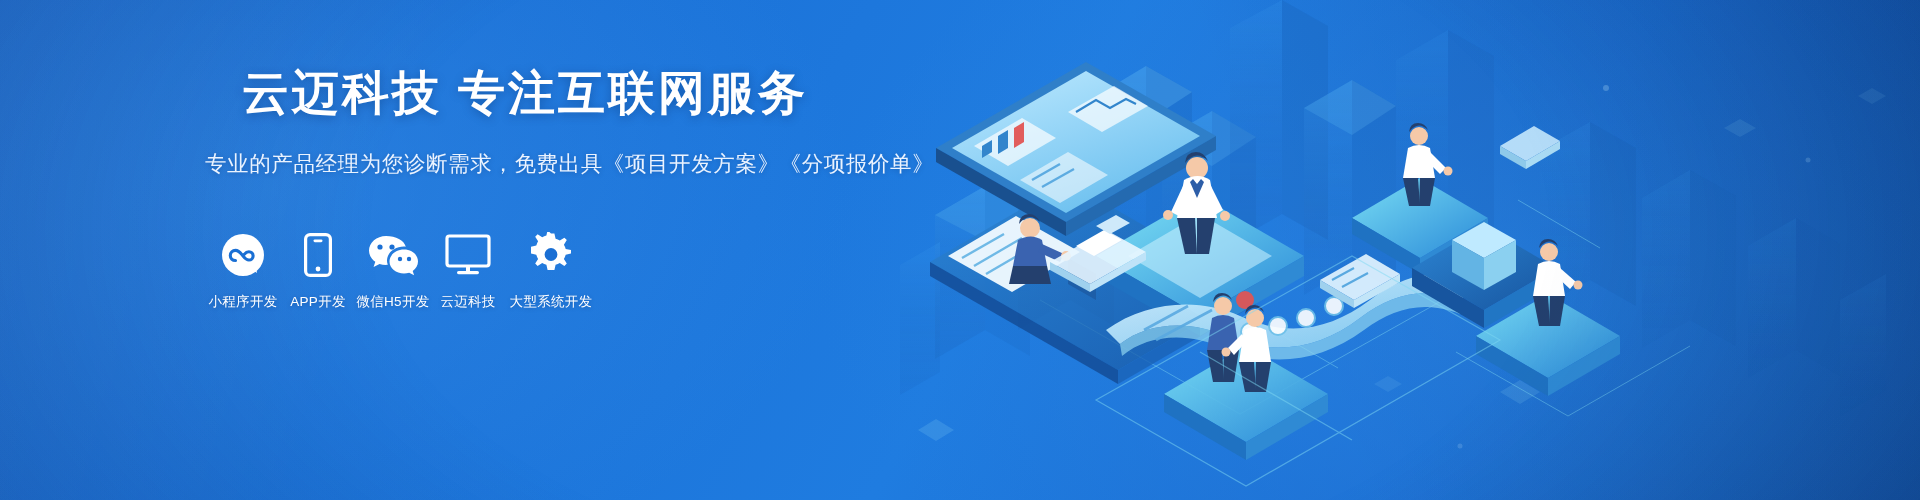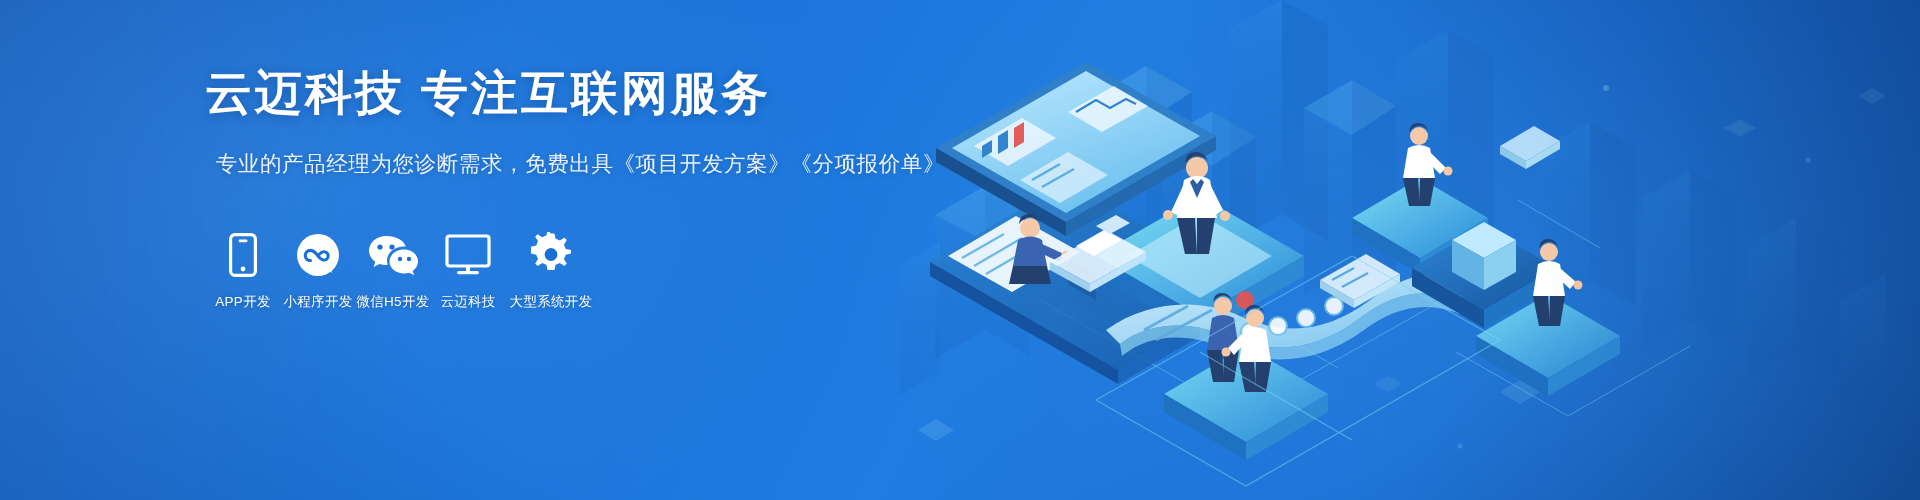--- a/index.html
+++ b/index.html
@@ -28,26 +28,26 @@
     background:radial-gradient(ellipse 1300px 760px at 50% 46%, rgba(255,255,255,0) 45%, rgba(8,48,110,.30) 100%);
     pointer-events:none;
   }
 
   
   .copy{position:absolute;left:205px;top:64px;width:740px;}
   .headline{
     font-size:47px;font-weight:bold;color:#ffffff;letter-spacing:3px;
     line-height:1.25;white-space:nowrap;
     text-shadow:0 2px 10px rgba(2,40,95,.35);
+    margin-left:37px;
   }
   .sub{
     margin-top:22px;font-size:21.5px;color:#eaf3ff;line-height:1.78;
     letter-spacing:.6px;white-space:nowrap;
     text-shadow:0 1px 5px rgba(2,40,95,.28);
-    text-align:right;
   }
   .sub div{display:block;}
 
   
   .icons{position:absolute;left:205px;top:232px;display:flex;align-items:flex-start;}
   .icon-item{width:72px;margin-right:0;display:flex;flex-direction:column;align-items:center;}
   .icon-item:nth-child(1){width:76px;}
   .icon-item:nth-child(2){width:74px;}
   .icon-item:nth-child(3){width:76px;}
   .icon-item:nth-child(4){width:74px;}
@@ -341,38 +341,38 @@
     <div class="headline">云迈科技 专注互联网服务</div>
     <div class="sub">
       <div>专业的产品经理为您诊断需求，免费出具《项目开发方案》《分项报价单》</div>
     </div>
   </div>
 
   <div class="icons">
 
     <div class="icon-item">
       <span class="icon-glyph">
+        <svg width="44" height="44" viewBox="0 0 44 44">
+          <circle cx="22" cy="22" r="21" fill="#ffffff"></circle>
+          <path d="M36 40 L27 33 L34 30 Z" fill="#ffffff"></path>
+          <path d="M14.5 27.5 c-3.2 0 -5.2 -2.2 -5.2 -5.0 c0 -2.9 2.2 -5.1 5.2 -5.1 c3.0 0 4.6 1.9 6.4 4.2 l1.2 1.5 c1.8 2.3 3.2 3.9 5.8 3.9 c2.4 0 4.2 -1.7 4.2 -4.1 c0 -2.4 -1.8 -4.1 -4.2 -4.1 c-2.0 0 -3.4 1.0 -4.8 2.6" fill="none" stroke="#1a6fd4" stroke-width="3.1" stroke-linecap="round"></path>
+        </svg>
+      </span>
+      <span class="icon-label">小程序开发</span>
+    </div>
+
+    <div class="icon-item">
+      <span class="icon-glyph">
         <svg width="28" height="44" viewBox="0 0 28 44">
           <rect x="1.6" y="1.6" width="24.8" height="40.8" rx="4.5" fill="none" stroke="#ffffff" stroke-width="3.2"></rect>
           <rect x="9.5" y="6.4" width="9" height="2.8" rx="1.4" fill="#ffffff"></rect>
           <circle cx="14" cy="36" r="2.4" fill="#ffffff"></circle>
         </svg>
       </span>
       <span class="icon-label">APP开发</span>
-    </div>
-
-    <div class="icon-item">
-      <span class="icon-glyph">
-        <svg width="44" height="44" viewBox="0 0 44 44">
-          <circle cx="22" cy="22" r="21" fill="#ffffff"></circle>
-          <path d="M36 40 L27 33 L34 30 Z" fill="#ffffff"></path>
-          <path d="M14.5 27.5 c-3.2 0 -5.2 -2.2 -5.2 -5.0 c0 -2.9 2.2 -5.1 5.2 -5.1 c3.0 0 4.6 1.9 6.4 4.2 l1.2 1.5 c1.8 2.3 3.2 3.9 5.8 3.9 c2.4 0 4.2 -1.7 4.2 -4.1 c0 -2.4 -1.8 -4.1 -4.2 -4.1 c-2.0 0 -3.4 1.0 -4.8 2.6" fill="none" stroke="#1a6fd4" stroke-width="3.1" stroke-linecap="round"></path>
-        </svg>
-      </span>
-      <span class="icon-label">小程序开发</span>
     </div>
 
     <div class="icon-item">
       <span class="icon-glyph">
         <svg width="52" height="44" viewBox="0 0 52 44">
           <path d="M19 3 C9.6 3 2 9.6 2 17.6 c0 4.5 2.4 8.6 6.3 11.2 l-1.7 5.3 l5.9 -3.1 c2.0 .6 4.2 .9 6.5 .9 c.6 0 1.2 0 1.8 -.1 c-.5 -1.3 -.8 -2.7 -.8 -4.1 C20 19.8 27.6 13.6 37 13.6 c.6 0 1.2 0 1.8 .1 C37.1 7.4 28.9 3 19 3 Z" fill="#ffffff"></path>
           <circle cx="13" cy="14" r="2.6" fill="#1a6fd4"></circle>
           <circle cx="25" cy="14" r="2.6" fill="#1a6fd4"></circle>
           <path d="M37 16.5 c-8 0 -14.5 5.4 -14.5 12 c0 6.6 6.5 12 14.5 12 c1.8 0 3.6 -.3 5.2 -.8 l4.9 2.6 l-1.4 -4.4 c3.3 -2.2 5.3 -5.6 5.3 -9.4 c0 -6.6 -6.0 -12 -14 -12 Z" fill="#ffffff"></path>
           <circle cx="33" cy="26" r="2.2" fill="#1a6fd4"></circle>

